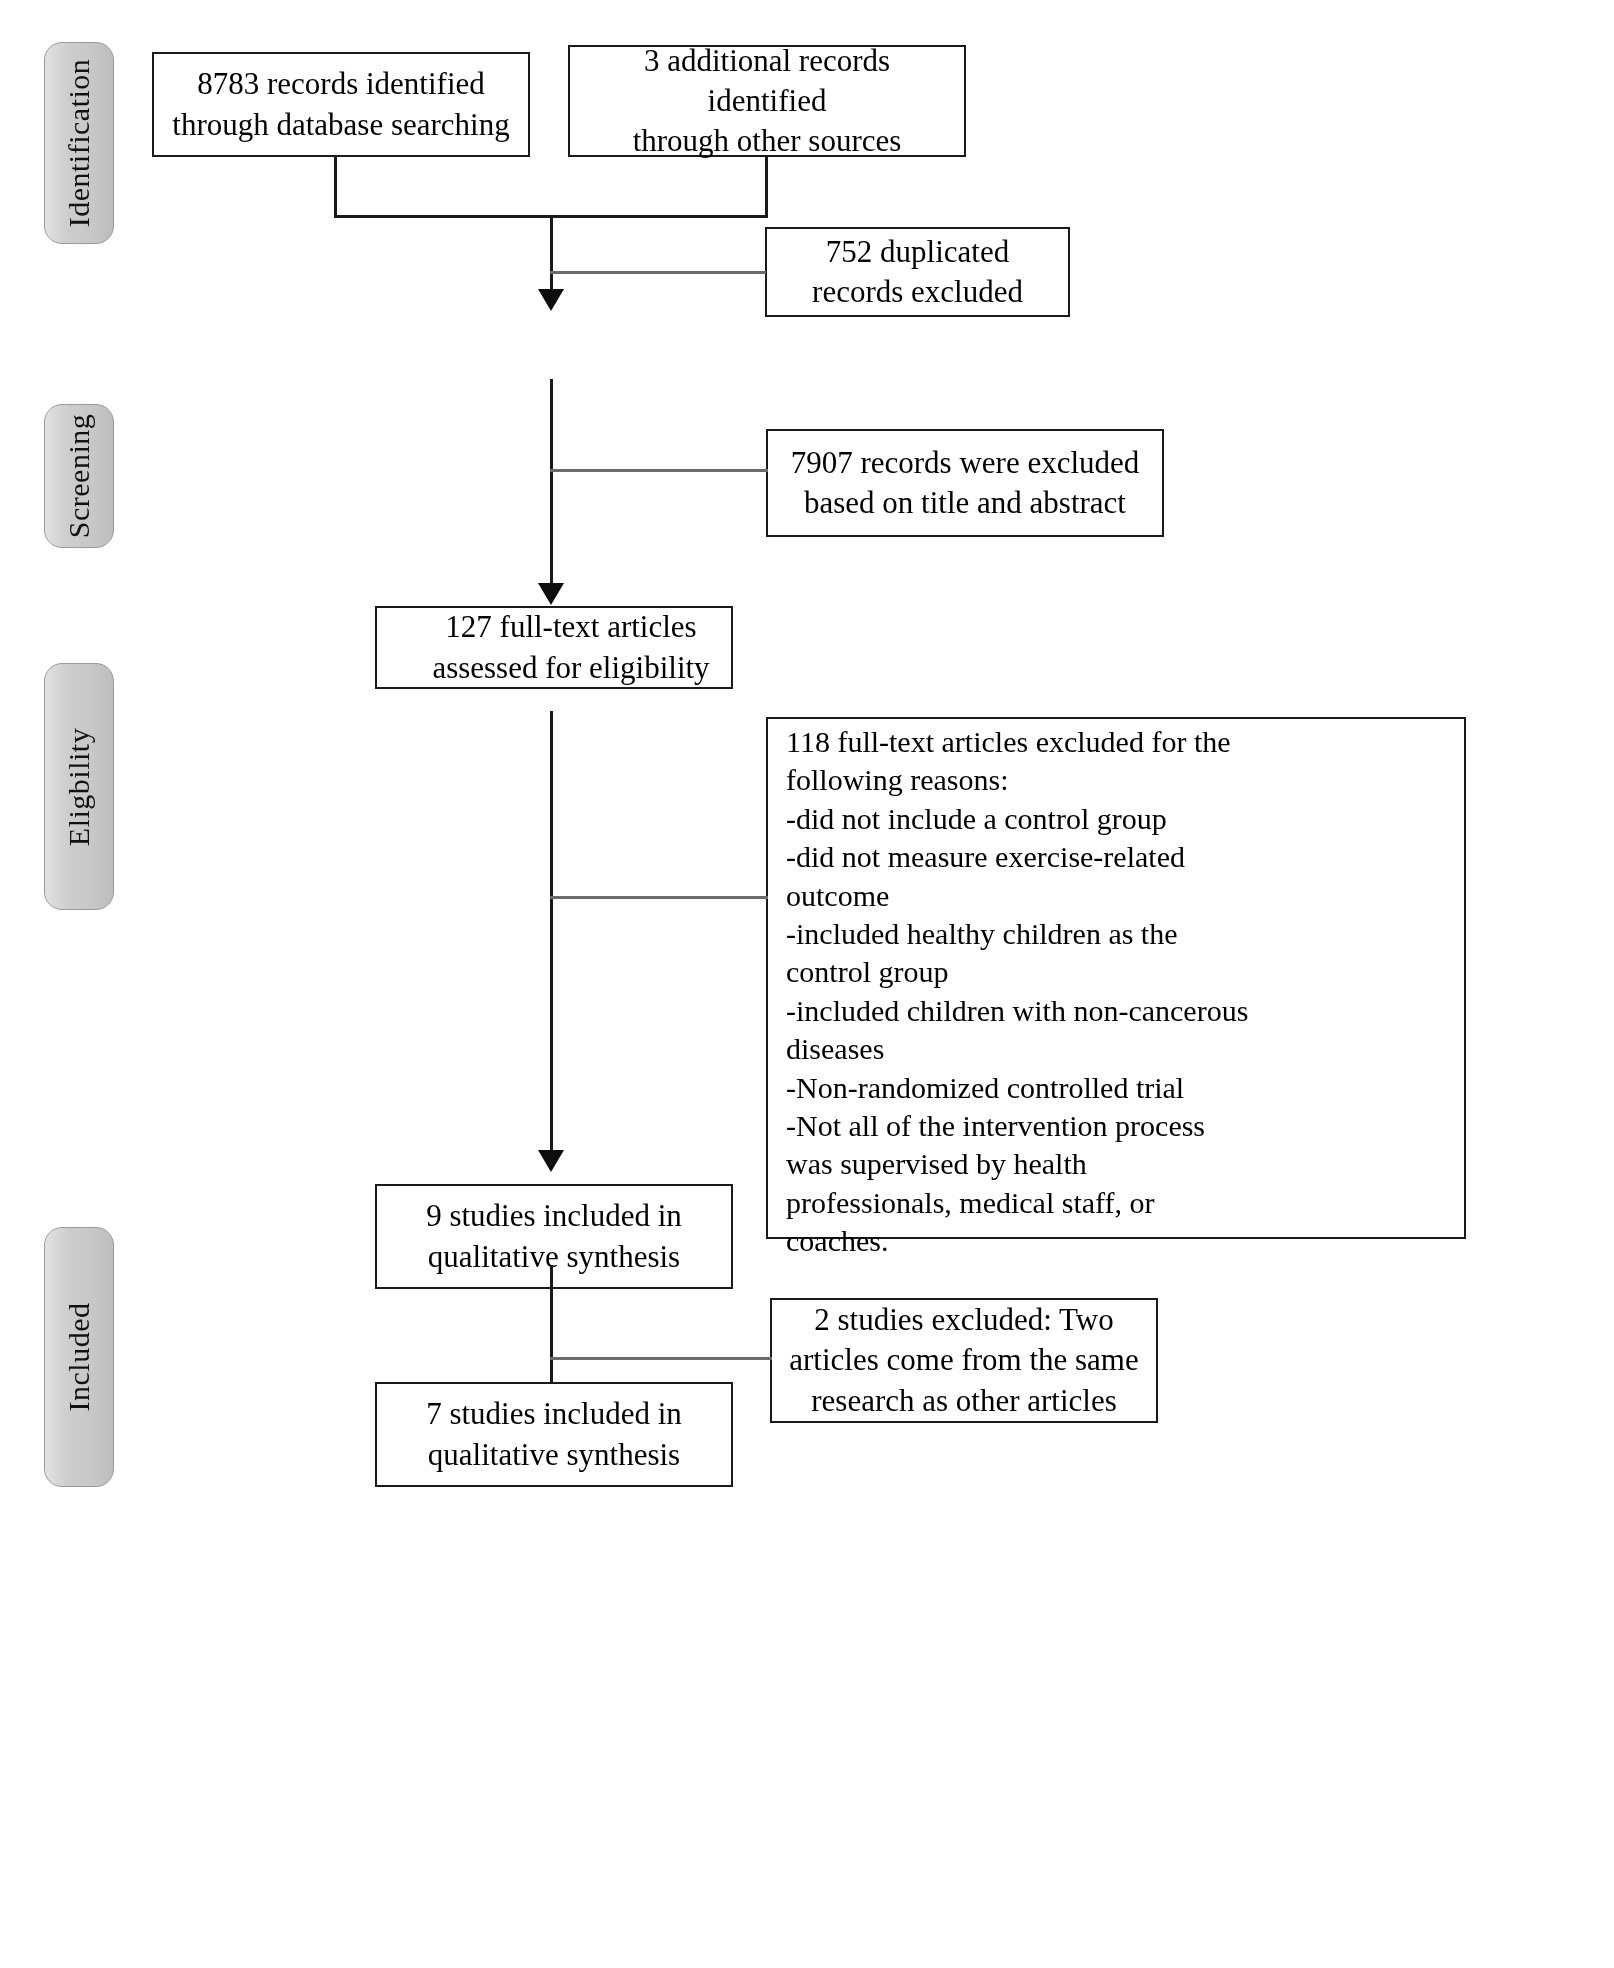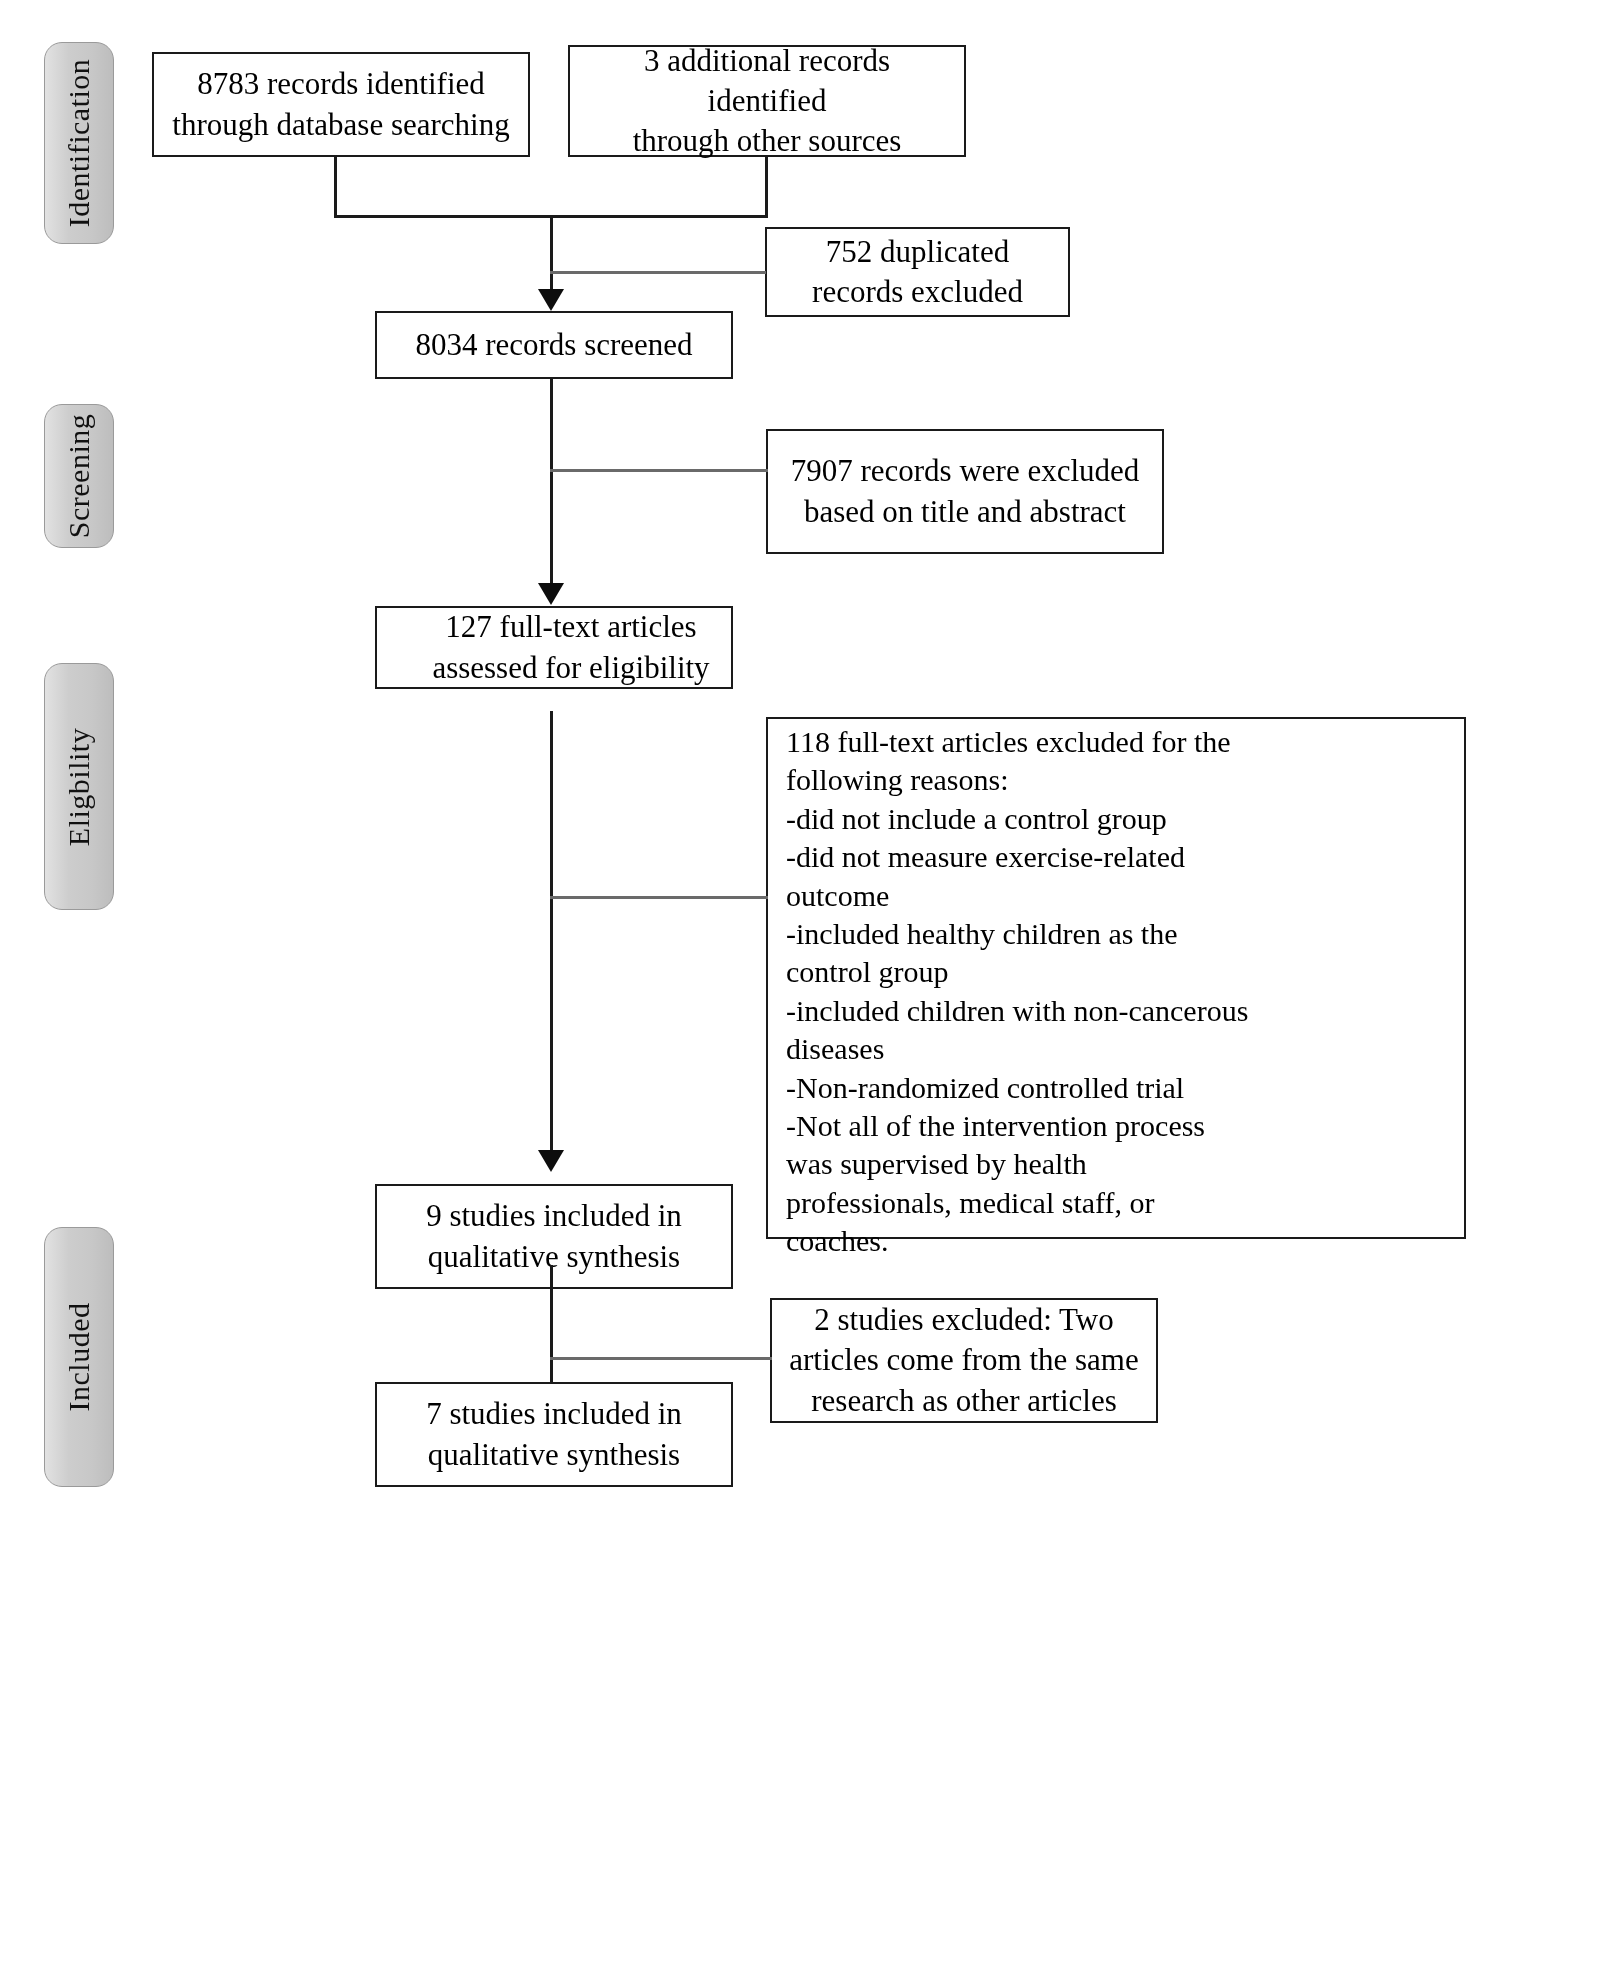--- a/index.html
+++ b/index.html
@@ -126,28 +126,25 @@
 
   <div class="vline" style="left:550px; top:215px; height:78px;"></div>
   <div class="arrowhead" style="left:538px; top:289px;"></div>
 
   <div class="fbox" style="left:765px; top:227px; width:305px; height:90px;">
     <span class="btxt">752 duplicated
 records excluded</span>
   </div>
   <div class="hline grey" style="left:550px; top:271px; width:216px;"></div>
 
-  <div class="fbox" style="left:375px; top:311px; width:358px; height:68px;">
-    <span class="btxt">8034 records screened</span>
-  </div>
 
   <div class="vline" style="left:550px; top:379px; height:210px;"></div>
   <div class="arrowhead" style="left:538px; top:583px;"></div>
 
-  <div class="fbox" style="left:766px; top:429px; width:398px; height:125px;">
+  <div class="fbox" style="left:766px; top:429px; width:398px; height:108px;">
     <span class="btxt">7907 records were excluded
 based on title and abstract</span>
   </div>
   <div class="hline grey" style="left:550px; top:469px; width:218px;"></div>
 
   <div class="fbox" style="left:375px; top:606px; width:358px; height:83px;padding-left:44px;">
     <span class="btxt">127 full-text articles
 assessed for eligibility</span>
   </div>
 

